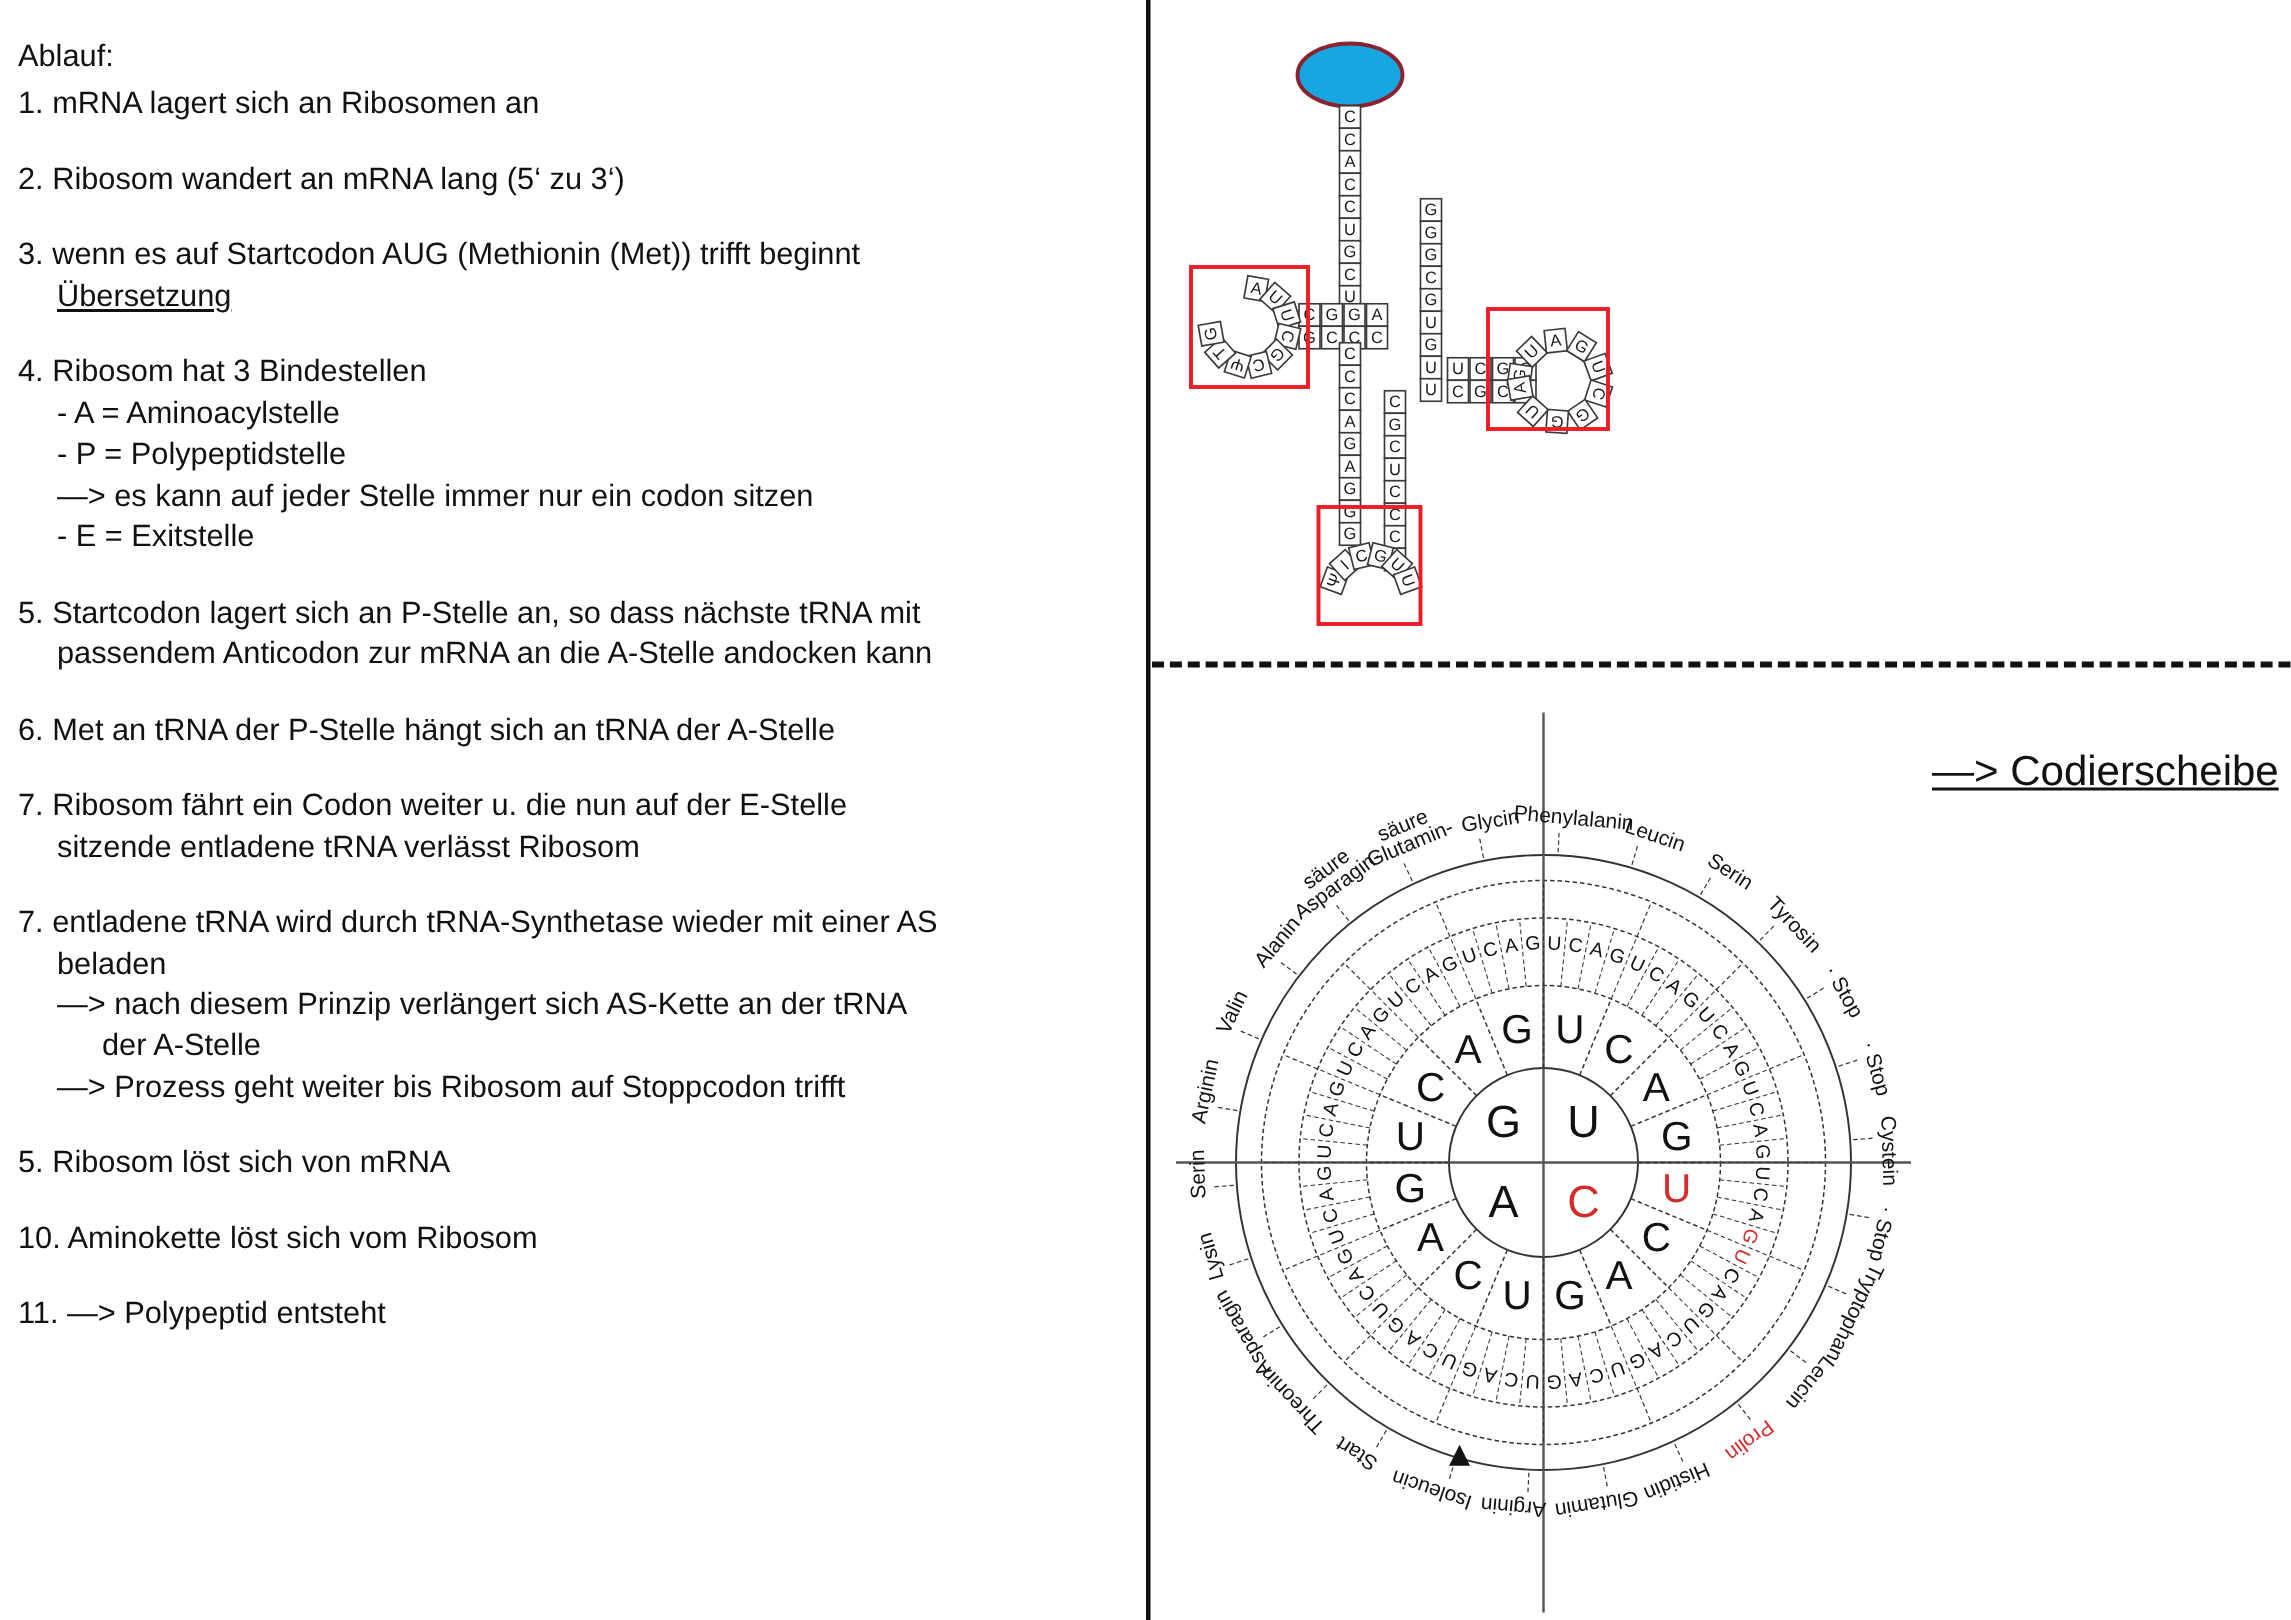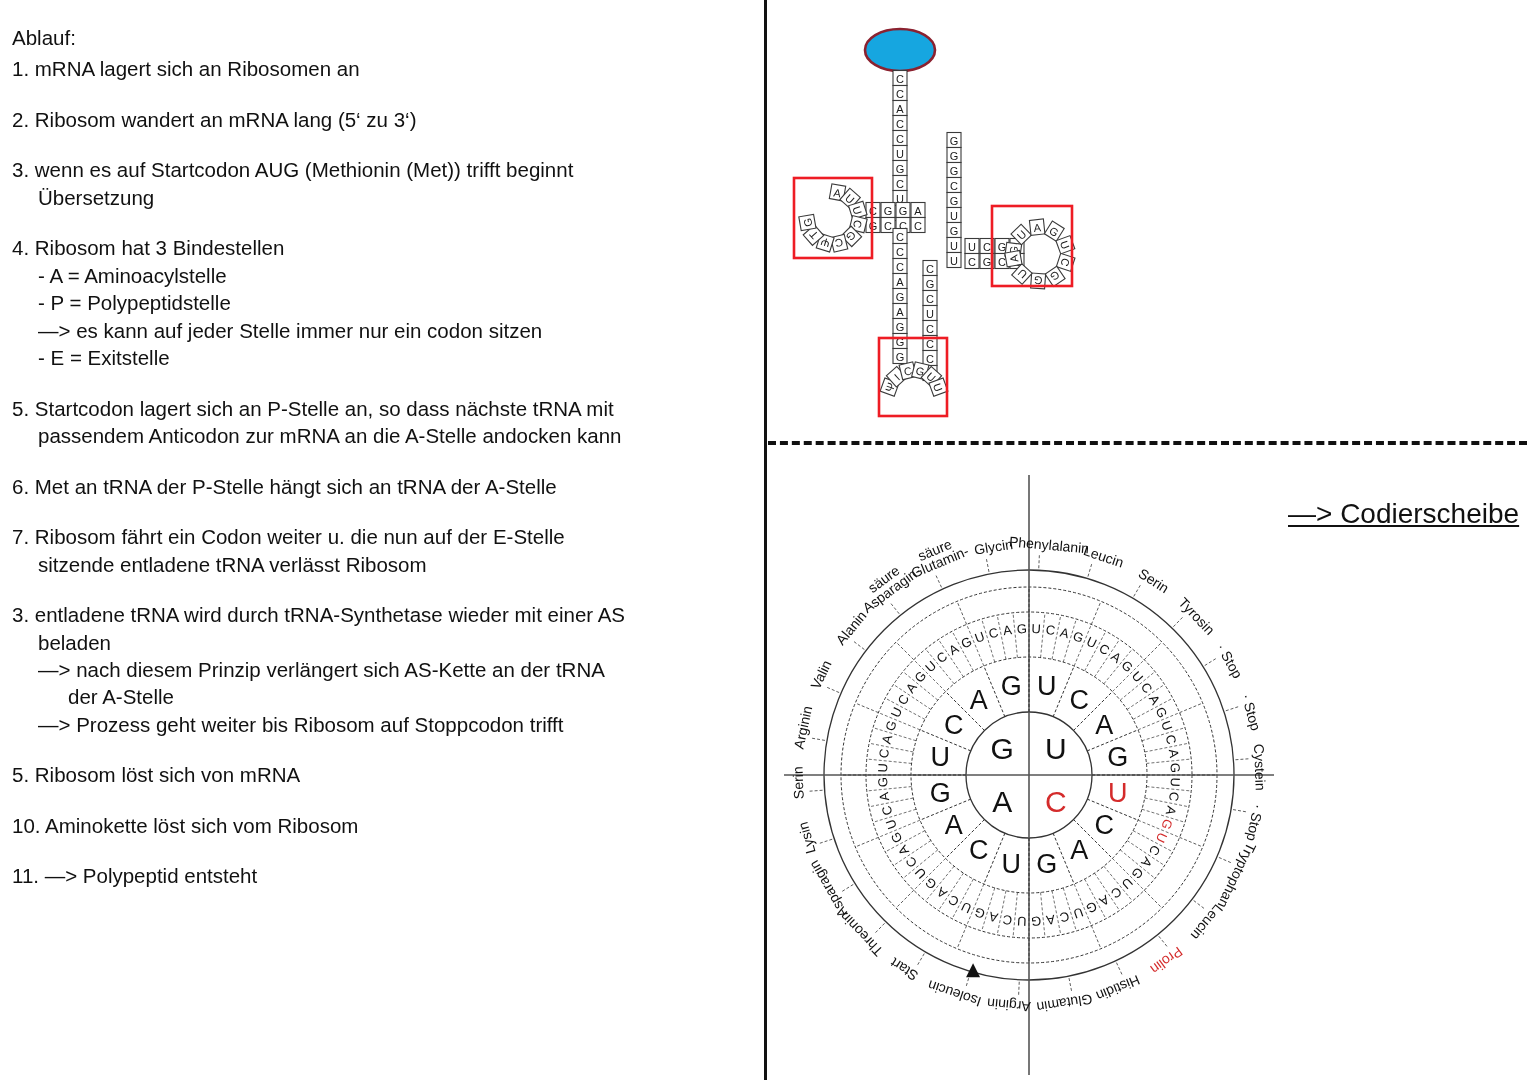--- a/index.html
+++ b/index.html
@@ -66,42 +66,42 @@
     <div class="l-head">Ablauf:</div>
     <div id="steps-host">
         <div class="step">
           <span class="step-line">1. mRNA lagert sich an Ribosomen an</span>
         </div>
         <div class="step">
           <span class="step-line">2. Ribosom wandert an mRNA lang (5‘ zu 3‘)</span>
         </div>
         <div class="step">
           <span class="step-line">3. wenn es auf Startcodon AUG (Methionin (Met)) trifft beginnt</span>
-          <span class="step-line" style="padding-left: 26px;">Übersetzung</span>
+          <span class="step-line" style="padding-left: 26px; text-decoration: underline;">Übersetzung</span>
         </div>
         <div class="step">
           <span class="step-line">4. Ribosom hat 3 Bindestellen</span>
           <span class="ind2">- A = Aminoacylstelle</span>
           <span class="ind2">- P = Polypeptidstelle</span>
           <span class="ind2">—&gt; es kann auf jeder Stelle immer nur ein codon sitzen</span>
           <span class="ind2">- E = Exitstelle</span>
         </div>
         <div class="step">
           <span class="step-line">5. Startcodon lagert sich an P-Stelle an, so dass nächste tRNA mit</span>
           <span class="step-line" style="padding-left: 26px;">passendem Anticodon zur mRNA an die A-Stelle andocken kann</span>
         </div>
         <div class="step">
           <span class="step-line">6. Met an tRNA der P-Stelle hängt sich an tRNA der A-Stelle</span>
         </div>
         <div class="step">
           <span class="step-line">7. Ribosom fährt ein Codon weiter u. die nun auf der E-Stelle</span>
           <span class="step-line" style="padding-left: 26px;">sitzende entladene tRNA verlässt Ribosom</span>
         </div>
         <div class="step">
-          <span class="step-line">3. entladene tRNA wird durch tRNA-Synthetase wieder mit einer AS</span>
+          <span class="step-line">7. entladene tRNA wird durch tRNA-Synthetase wieder mit einer AS</span>
           <span class="step-line" style="padding-left: 26px;">beladen</span>
           <span class="ind2">—&gt; nach diesem Prinzip verlängert sich AS-Kette an der tRNA</span>
           <span class="ind3">der A-Stelle</span>
           <span class="ind2">—&gt; Prozess geht weiter bis Ribosom auf Stoppcodon trifft</span>
         </div>
         <div class="step">
           <span class="step-line">5. Ribosom löst sich von mRNA</span>
         </div>
         <div class="step">
           <span class="step-line">10. Aminokette löst sich vom Ribosom</span>

